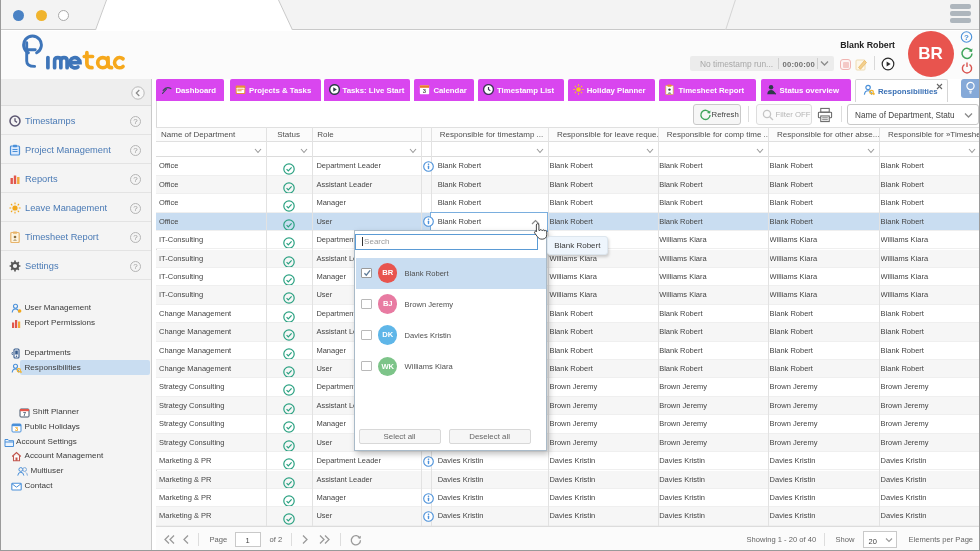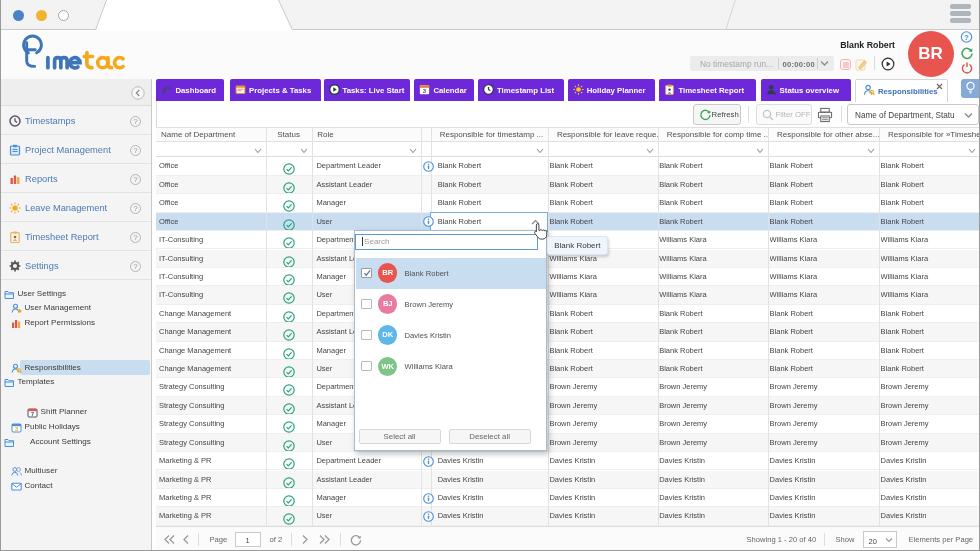--- a/index.html
+++ b/index.html
@@ -15,21 +15,21 @@
 
 #sidebar{left:0;top:79px;width:152px;height:472px;background:#f4f4f4;border-right:1px solid #c9c9c9}
 #sidetop{left:0;top:0;width:151px;height:27px;background:#eee;border-bottom:1px solid #ddd}
 .mitem{left:0;width:151px;height:29px;border-bottom:1px solid #e3e3e3;color:#4a7ab5;font-size:9.3px}
 .mitem .txt{position:absolute;left:25px;top:10px}
 .mitem .ic{position:absolute;left:9px;top:9px;width:12px;height:12px}
 .qm{position:absolute;right:10px;top:10px;width:11px;height:11px;border:1px solid #b5b5b5;border-radius:50%;color:#9a9a9a;font-size:8px;text-align:center;line-height:9px}
 .titem{position:absolute;height:14.8px;font-size:8.1px;color:#3a3a3a;white-space:nowrap}
 .titem svg{position:absolute;top:1px}
 
-.tab{top:79px;height:22px;background:#6d28d9;border-radius:2px 2px 0 0;color:#fdfeff;font-size:7.8px;font-weight:bold;white-space:nowrap}
+.tab{top:79px;height:22px;background:#d946ef;border-radius:2px 2px 0 0;color:#fdfeff;font-size:7.8px;font-weight:bold;white-space:nowrap}
 .tab .ti{position:absolute;left:5px;top:5px;width:11px;height:11px}
 .tab .tt{position:absolute;left:19px;top:7px}
 #atab{top:79px;height:23px;background:#fff;border:1px solid #d5d5d5;border-bottom:none;border-radius:2px 2px 0 0;color:#3a70b5;font-size:7.8px;font-weight:bold}
 
 .tbtn{top:104px;height:21px;border:1px solid #c9c9c9;border-radius:3px;background:#f6f6f6;font-size:7.8px;color:#444}
 
 .hcell{top:127px;height:15px;font-size:8px;color:#4f4f4f;white-space:nowrap;overflow:hidden}
 .vline{top:127px;width:1px;height:399px;background:#e2e2e2;z-index:5}
 .row{left:155.5px;width:824.5px}
 .cell{position:absolute;top:0;height:100%;line-height:18.4px;white-space:nowrap;overflow:hidden;font-size:7.5px;color:#454545}
@@ -168,71 +168,64 @@
 <div class="a mitem" style="top:172px">
       <span class="ic"><svg viewBox="0 0 12 12">
           <circle cx="6" cy="6" r="3.1" fill="none" stroke="#555" stroke-width="2"></circle>
           <g stroke="#555" stroke-width="1.7">
             <path d="M6 0.6V2.2M6 9.8v1.6M0.6 6H2.2M9.8 6h1.6M2.2 2.2l1.1 1.1M8.7 8.7l1.1 1.1M9.8 2.2 8.7 3.3M3.3 8.7 2.2 9.8"></path>
           </g>
         </svg></span>
       <span class="txt">Settings</span>
       <span class="qm">?</span>
     </div>
-<div class="a titem" style="left:0;top:208.5px;width:151px">
-      <span style="position:absolute;left:4px;top:0">
-        <svg width="11" height="11" viewBox="0 0 11 11">
-          <path d="M1 2.5 h3 l1 1.2 h4.5 v5.8 h-8.5 z" fill="#eaf3fd" stroke="#4a90d9" stroke-width="1"></path>
-          <path d="M1 5 h8.5" stroke="#4a90d9" stroke-width="1" fill="none"></path>
-        </svg>
-      </span>
-      <span style="position:absolute;left:17.5px;top:1px">User Settings</span>
-    </div>
 <div class="a titem" style="left:0;top:223.3px;width:151px">
       <span style="position:absolute;left:11px;top:0">
         <svg width="11" height="11" viewBox="0 0 11 11">
           <circle cx="4.5" cy="3.2" r="2" fill="none" stroke="#4a90d9" stroke-width="1.1"></circle>
           <path d="M1.2 9.5 Q1.5 6 4.5 6 Q7.5 6 7.8 9.5" fill="none" stroke="#4a90d9" stroke-width="1.1"></path>
           <circle cx="8.6" cy="8" r="1.8" fill="#f2a71b"></circle>
         </svg>
       </span>
       <span style="position:absolute;left:24.5px;top:1px">User Management</span>
     </div>
 <div class="a titem" style="left:0;top:238.1px;width:151px">
       <span style="position:absolute;left:11px;top:0">
         <svg width="11" height="11" viewBox="0 0 11 11">
           <rect x="1" y="4.5" width="2.2" height="5.5" fill="#e2574c"></rect>
           <rect x="4" y="2" width="2.2" height="8" fill="#e2574c"></rect>
           <rect x="7" y="3.5" width="2.2" height="6.5" fill="#f2a93b"></rect>
         </svg>
       </span>
       <span style="position:absolute;left:24.5px;top:1px">Report Permissions</span>
+    </div>
+<div class="a titem" style="left:0;top:267.7px;width:151px">
+      <span style="position:absolute;left:11px;top:0">
+        <svg width="11" height="11" viewBox="0 0 11 11">
+          <rect x="3" y="1" width="5" height="9" rx="1" fill="#fff" stroke="#355a8c" stroke-width="1.1"></rect>
+          <rect x="4.2" y="2.5" width="2.6" height="4" fill="#355a8c"></rect>
+          <circle cx="5.5" cy="8.2" r="0.8" fill="#355a8c"></circle>
+          <path d="M1.5 4 Q0.5 5.5 1.5 7" stroke="#355a8c" stroke-width="0.9" fill="none"></path>
+        </svg>
+      </span>
+      <span style="position:absolute;left:24.5px;top:1px">Departments</span>
     </div>
 <div class="a" style="left:20px;top:281px;width:130px;height:14.5px;background:#c9ddf1;border-radius:2px"></div>
 <div class="a titem" style="left:0;top:282.5px;width:151px">
       <span style="position:absolute;left:11px;top:0">
         <svg width="11" height="11" viewBox="0 0 11 11">
           <circle cx="4.5" cy="3.2" r="2" fill="none" stroke="#4a90d9" stroke-width="1.1"></circle>
           <path d="M1.2 9.5 Q1.5 6 4.5 6 Q7.5 6 7.8 9.5" fill="none" stroke="#4a90d9" stroke-width="1.1"></path>
           <circle cx="7.8" cy="7.2" r="1.6" fill="none" stroke="#f2b42e" stroke-width="1.2"></circle>
           <path d="M9 8.4 L10.4 9.8 M9.8 9 l0.8 -0.6" stroke="#f2b42e" stroke-width="1.2"></path>
         </svg>
       </span>
       <span style="position:absolute;left:24.5px;top:1px">Responsibilities</span>
     </div>
-<div class="a titem" style="left:0;top:297.3px;width:151px">
-      <span style="position:absolute;left:4px;top:0">
-        <svg width="11" height="11" viewBox="0 0 11 11">
-          <path d="M1 2.5 h3 l1 1.2 h4.5 v5.8 h-8.5 z" fill="#eaf3fd" stroke="#4a90d9" stroke-width="1"></path>
-          <path d="M1 5 h8.5" stroke="#4a90d9" stroke-width="1" fill="none"></path>
-        </svg>
-      </span>
-      <span style="position:absolute;left:17.5px;top:1px">Templates</span>
-    </div>
-<div class="a titem" style="left:16px;top:326.9px;width:151px">
+<div class="a titem" style="left:8px;top:326.9px;width:151px">
       <span style="position:absolute;left:11px;top:0">
         <svg width="11" height="11" viewBox="0 0 11 11">
           <rect x="1" y="2" width="9" height="8" rx="1" fill="#fff" stroke="#44546a" stroke-width="1"></rect>
           <rect x="1" y="2" width="9" height="2.2" fill="#e2574c"></rect>
           <text x="5.5" y="9" text-anchor="middle" font-size="5.5" fill="#44546a" font-weight="bold">7</text>
         </svg>
       </span>
       <span style="position:absolute;left:24.5px;top:1px">Shift Planner</span>
     </div>
 <div class="a titem" style="left:0;top:341.7px;width:151px">
@@ -245,23 +238,33 @@
       </span>
       <span style="position:absolute;left:24.5px;top:1px">Public Holidays</span>
     </div>
 <div class="a titem" style="left:0;top:356.5px;width:151px">
       <span style="position:absolute;left:4px;top:0">
         <svg width="11" height="11" viewBox="0 0 11 11">
           <path d="M1 2.5 h3 l1 1.2 h4.5 v5.8 h-8.5 z" fill="#eaf3fd" stroke="#4a90d9" stroke-width="1"></path>
           <path d="M1 5 h8.5" stroke="#4a90d9" stroke-width="1" fill="none"></path>
         </svg>
       </span>
-      <span style="position:absolute;left:30px;top:1px">Account Settings</span>
-    </div>
-<div class="a titem" style="left:0;top:386.1px;width:151px">
+      <span style="position:absolute;left:16px;top:1px">Account Settings</span>
+    </div>
+<div class="a titem" style="left:0;top:371.3px;width:151px">
+      <span style="position:absolute;left:11px;top:0">
+        <svg width="11" height="11" viewBox="0 0 11 11">
+          <path d="M1.2 5.5 L5.5 1.5 L9.8 5.5" fill="none" stroke="#c1554d" stroke-width="1.2"></path>
+          <path d="M2.5 5 v4.8 h6 V5" fill="#fff" stroke="#c1554d" stroke-width="1.1"></path>
+          <rect x="4.5" y="6.5" width="2" height="3.3" fill="#c1554d"></rect>
+        </svg>
+      </span>
+      <span style="position:absolute;left:24.5px;top:1px">Account Management</span>
+    </div>
+<div class="a titem" style="left:6px;top:386.1px;width:151px">
       <span style="position:absolute;left:11px;top:0">
         <svg width="11" height="11" viewBox="0 0 11 11">
           <circle cx="3.8" cy="3.5" r="1.9" fill="none" stroke="#4a90d9" stroke-width="1"></circle>
           <path d="M0.8 9.6 Q1 6.3 3.8 6.3 Q6.6 6.3 6.8 9.6" fill="none" stroke="#4a90d9" stroke-width="1"></path>
           <circle cx="7.6" cy="3.5" r="1.9" fill="none" stroke="#7aa7d9" stroke-width="1"></circle>
           <path d="M8.9 6.5 Q10.2 7.2 10.4 9.6" fill="none" stroke="#7aa7d9" stroke-width="1"></path>
         </svg>
       </span>
       <span style="position:absolute;left:24.5px;top:1px">Multiuser</span>
     </div>

